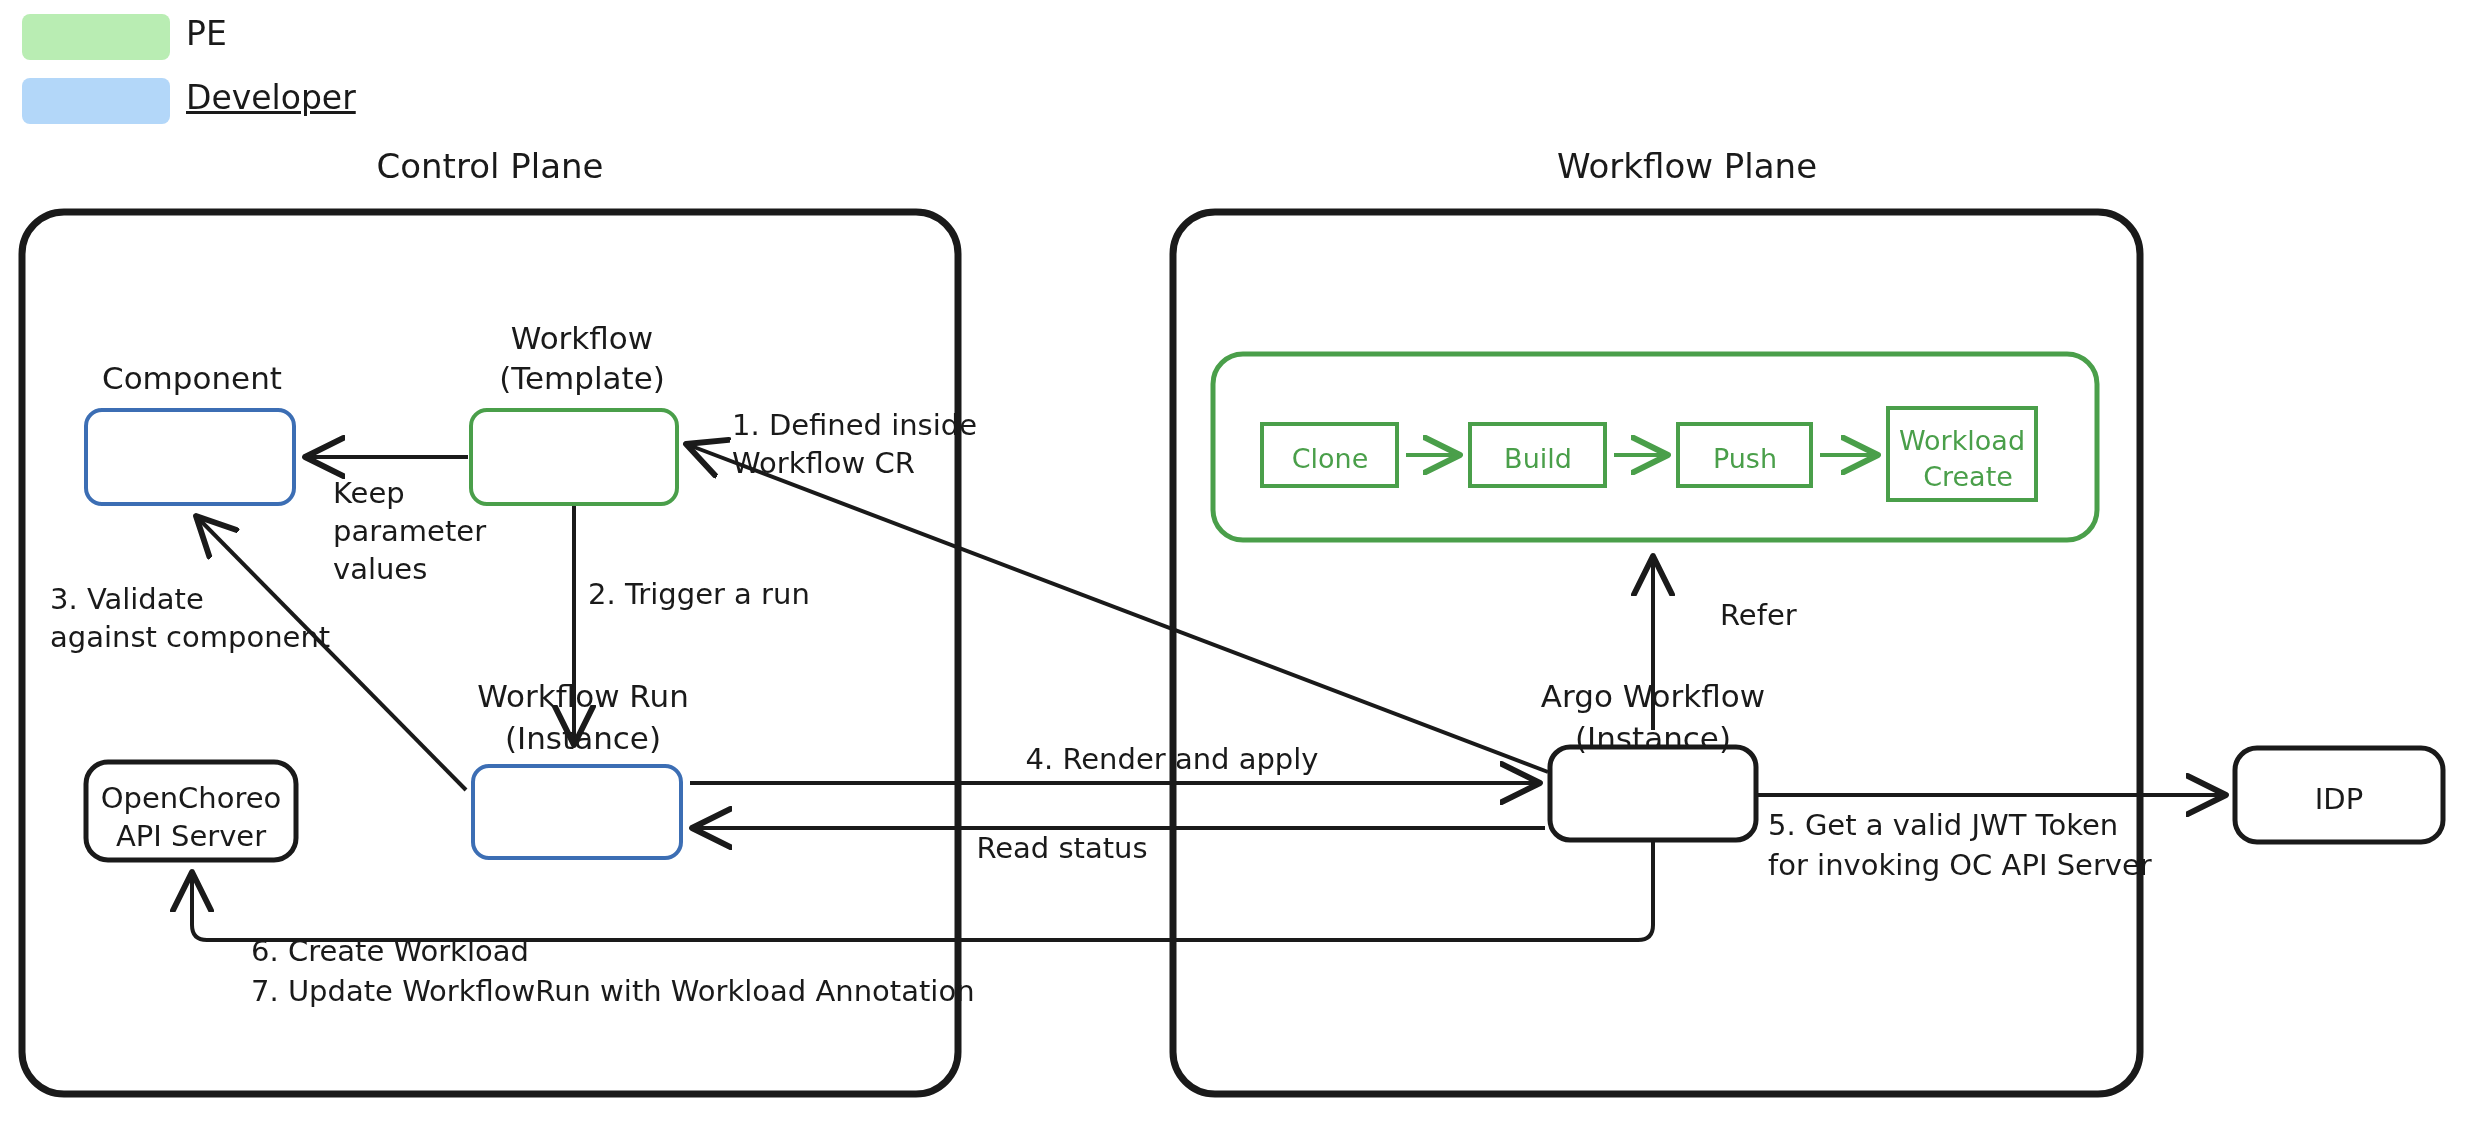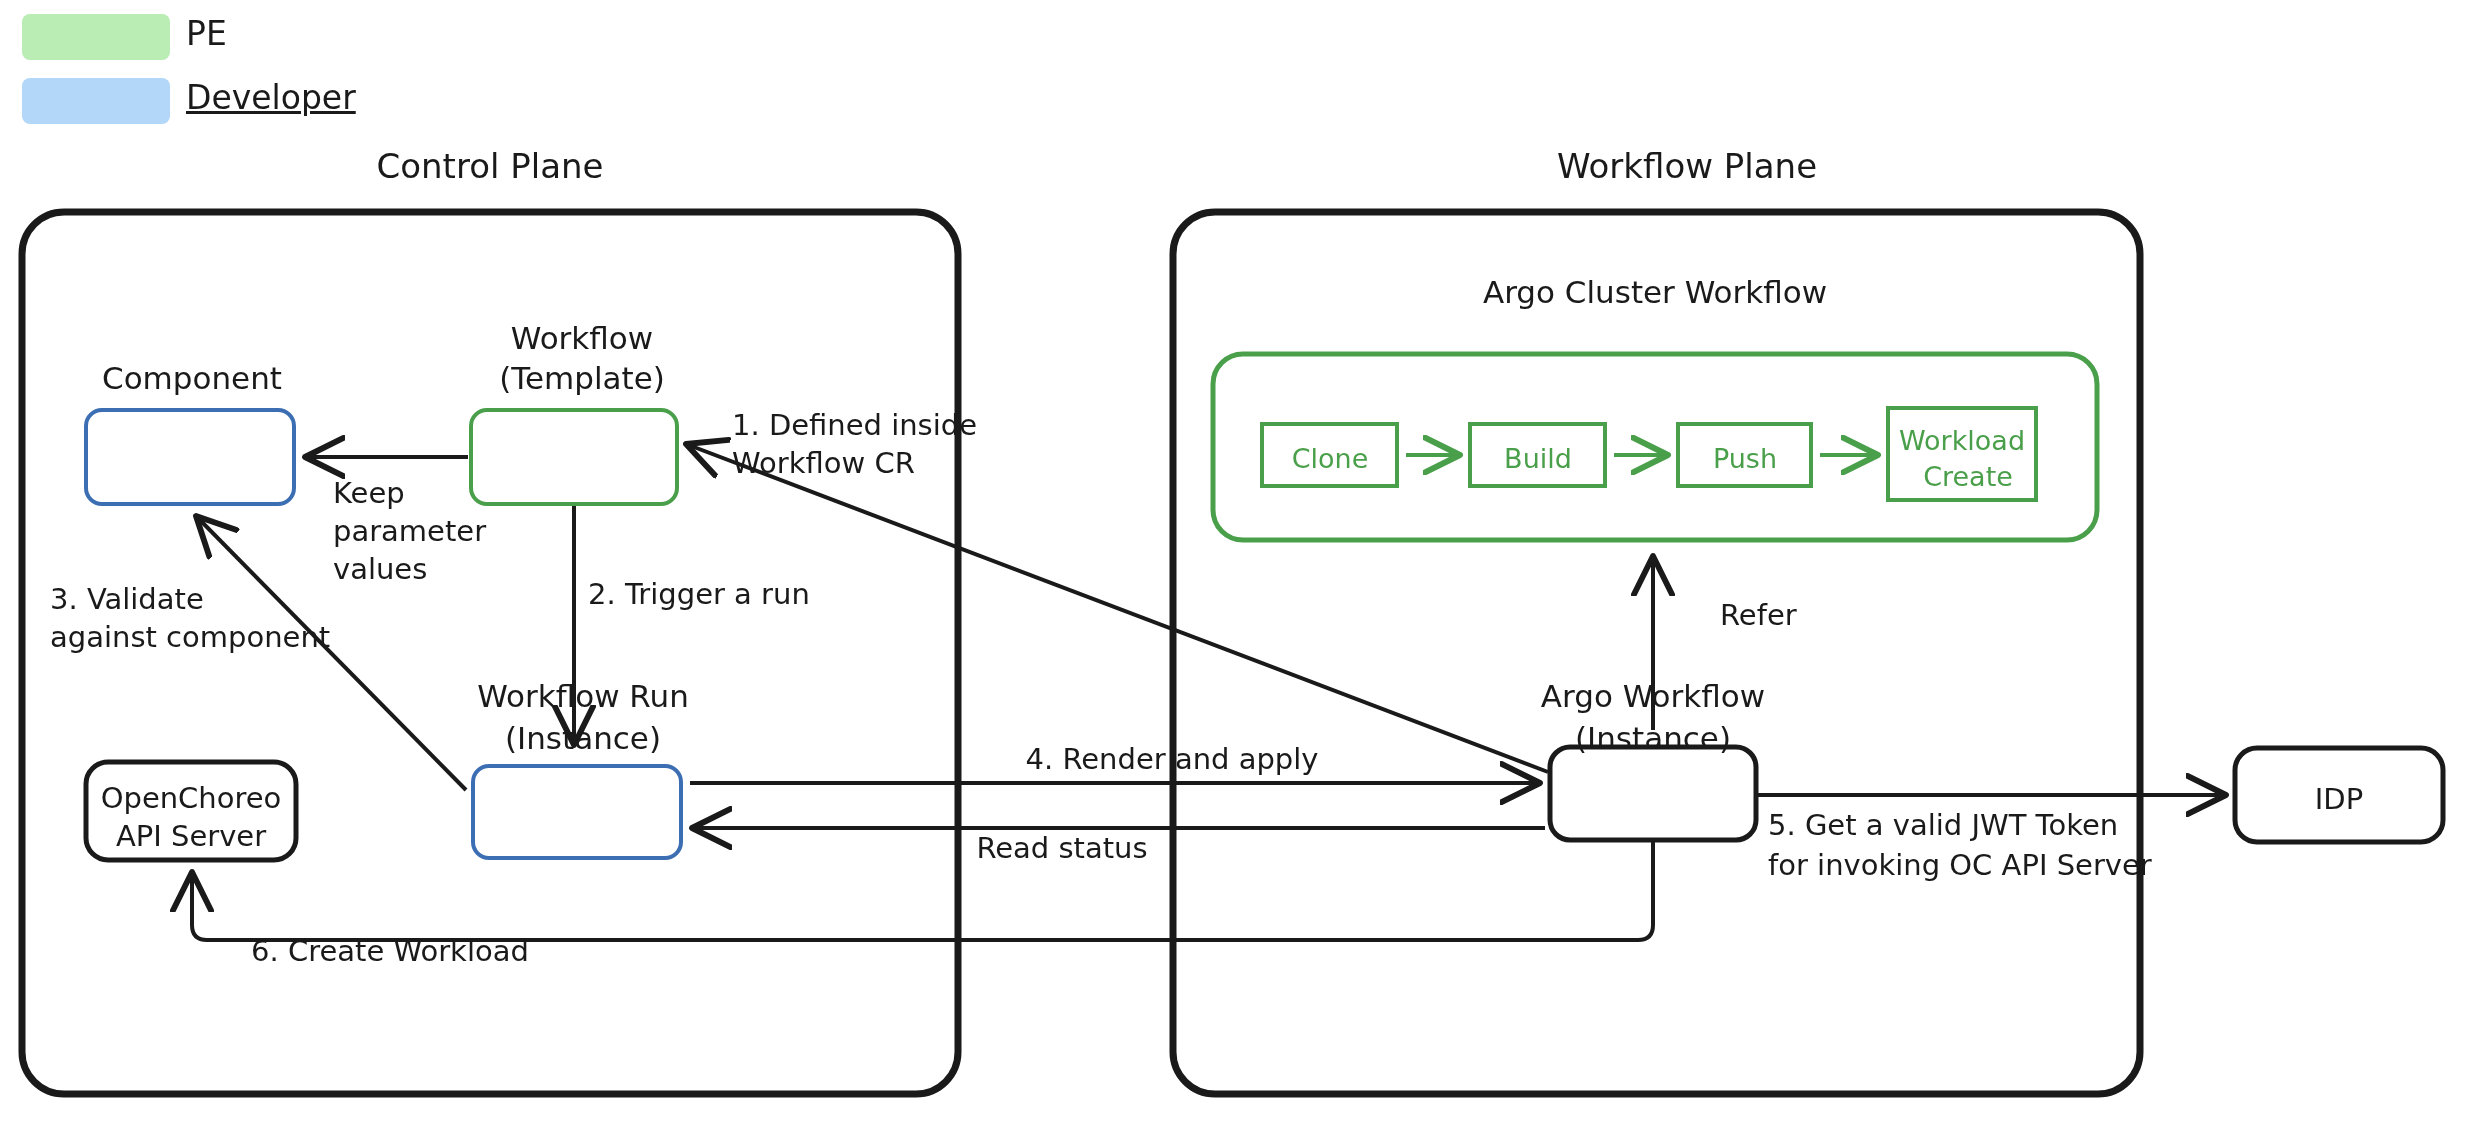--- a/index.html
+++ b/index.html
@@ -118,21 +118,20 @@
 
   <div class="lbl node-title center" style="left:582px; top:318px;">Workflow</div>
   <div class="lbl node-title center" style="left:582px; top:358px;">(Template)</div>
 
   <div class="lbl node-title center" style="left:583px; top:676px;">Workflow Run</div>
   <div class="lbl node-title center" style="left:583px; top:718px;">(Instance)</div>
 
   <div class="lbl box-text center" style="left:191px; top:779px;">OpenChoreo</div>
   <div class="lbl box-text center" style="left:191px; top:817px;">API Server</div>
 
-  <div class="lbl node-title center" style="left:1655px; top:272px;">Argo Cluster Workflow</div>
 
   <div class="lbl pipe-text center" style="left:1330px; top:441px;">Clone</div>
   <div class="lbl pipe-text center" style="left:1538px; top:441px;">Build</div>
   <div class="lbl pipe-text center" style="left:1745px; top:441px;">Push</div>
   <div class="lbl pipe-text center" style="left:1962px; top:423px;">Workload</div>
   <div class="lbl pipe-text center" style="left:1968px; top:459px;">Create</div>
 
   <div class="lbl node-title center" style="left:1653px; top:676px;">Argo Workflow</div>
   <div class="lbl node-title center" style="left:1653px; top:718px;">(Instance)</div>
 
@@ -151,20 +150,21 @@
   <div class="lbl edge-label left" style="left:50px; top:618px;">against component</div>
 
   <div class="lbl edge-label center" style="left:1172px; top:740px;text-align:right;">4. Render and apply</div>
 
   <div class="lbl edge-label center" style="left:1062px; top:829px;">Read status</div>
 
   <div class="lbl edge-label left" style="left:1768px; top:806px;">5. Get a valid JWT Token</div>
   <div class="lbl edge-label left" style="left:1768px; top:846px;">for invoking OC API Server</div>
 
   <div class="lbl edge-label left" style="left:251px; top:932px;">6. Create Workload</div>
+  <div class="lbl edge-label left" style="left:251px; top:972px;">7. Update WorkflowRun with Workload Annotation</div>
 
   <div class="lbl edge-label left" style="left:1672px; top:596px;margin-left:48px;">Refer</div>
 
   <div class="hitbox" style="left:86px; top:410px; width:208px; height:94px;"></div>
   <div class="hitbox" style="left:471px; top:410px; width:206px; height:94px;"></div>
   <div class="hitbox" style="left:473px; top:766px; width:208px; height:92px;"></div>
   <div class="hitbox" style="left:86px; top:762px; width:210px; height:98px;"></div>
   <div class="hitbox" style="left:1262px; top:424px; width:135px; height:62px;"></div>
   <div class="hitbox" style="left:1470px; top:424px; width:135px; height:62px;"></div>
   <div class="hitbox" style="left:1678px; top:424px; width:133px; height:62px;"></div>

